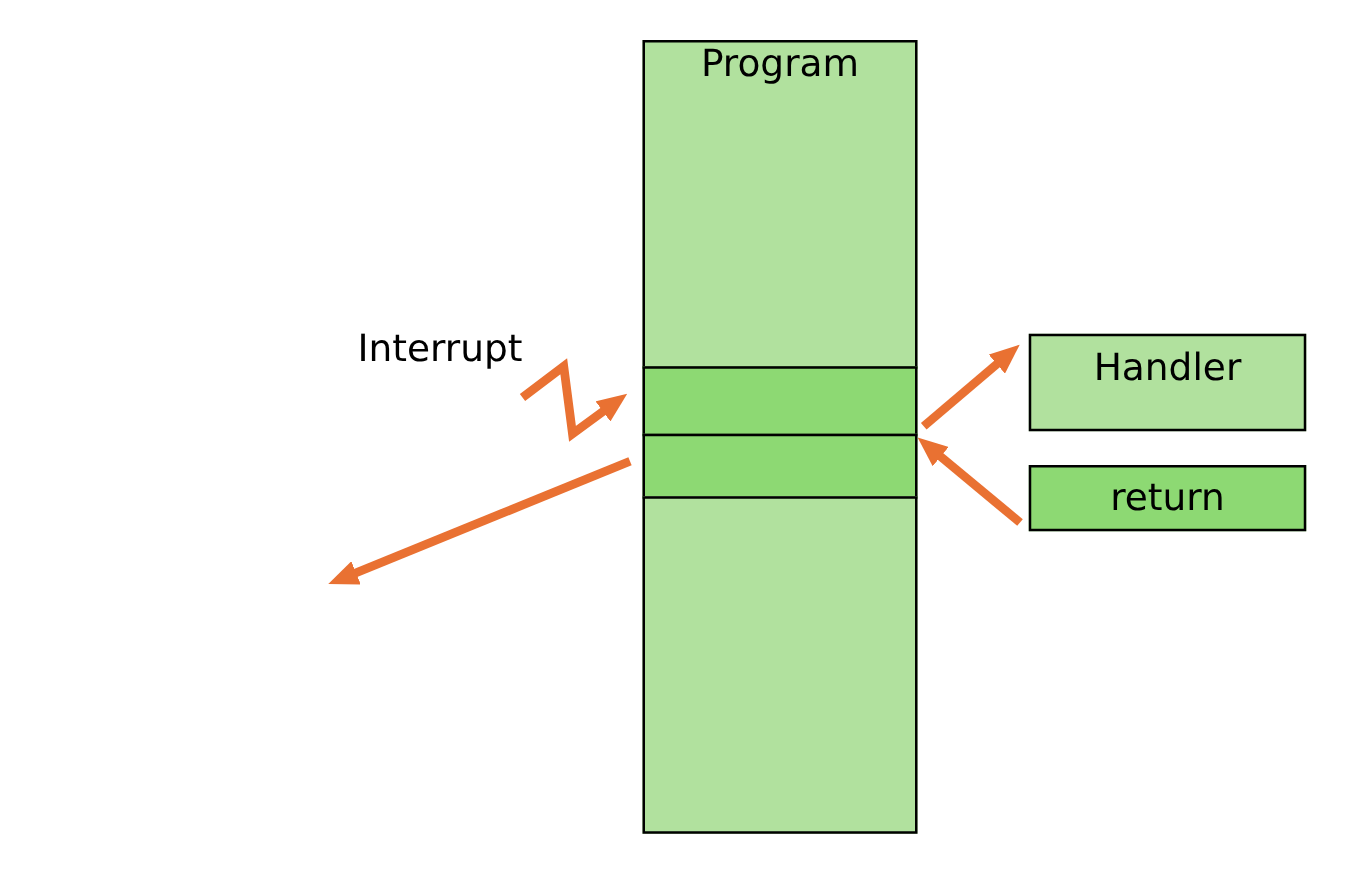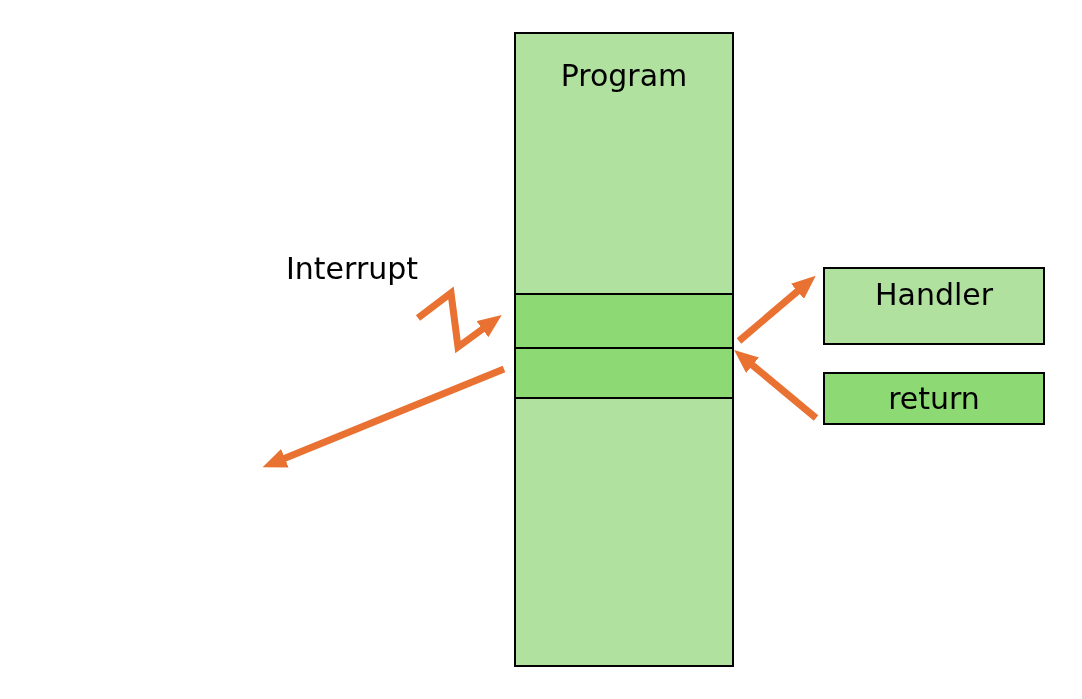--- a/index.html
+++ b/index.html
@@ -29,33 +29,33 @@
   .fill-medium-green { background: var(--medium-green, #8DD973); }
   .fill-light-orange { background: var(--light-orange, #F8CBA2); }
   .fill-salmon       { background: var(--salmon,       #F1A983); }
 
   
   .stack-body    { left: 37px;  top: 203px; width: 218px; height: 209px; padding-top: 16px; }
   .return-addr   { left: 37px;  top: 410px; width: 218px; height: 97px;
                    align-items: center; padding: 0 8px; }
 
   
-  .program-top    { left: 514px; top: 32px;  width: 220px; height: 263px; padding-top: 24px; }
+  .program-top    { left: 514px; top: 32px;  width: 220px; height: 263px; padding-top: 0; }
   .program-band1  { left: 514px; top: 293px; width: 220px; height: 56px; }
   .program-band2  { left: 514px; top: 347px; width: 220px; height: 52px; }
   .program-bottom { left: 514px; top: 397px; width: 220px; height: 270px; }
 
   
   .handler-body   { left: 823px; top: 267px; width: 222px; height: 78px; padding-top: 8px; }
   .handler-return { left: 823px; top: 372px; width: 222px; height: 53px; align-items: center; text-align: center; }
 
   .interrupt-label {
     position: absolute;
     left: 286px;
-    top: 251px;
+    top: 262px;
     font-size: 30px;
     line-height: 36px;
   }
 
   .arrow-layer {
     position: absolute;
     left: 0; top: 0;
     width: 1082px; height: 699px;
     pointer-events: none;
   }

